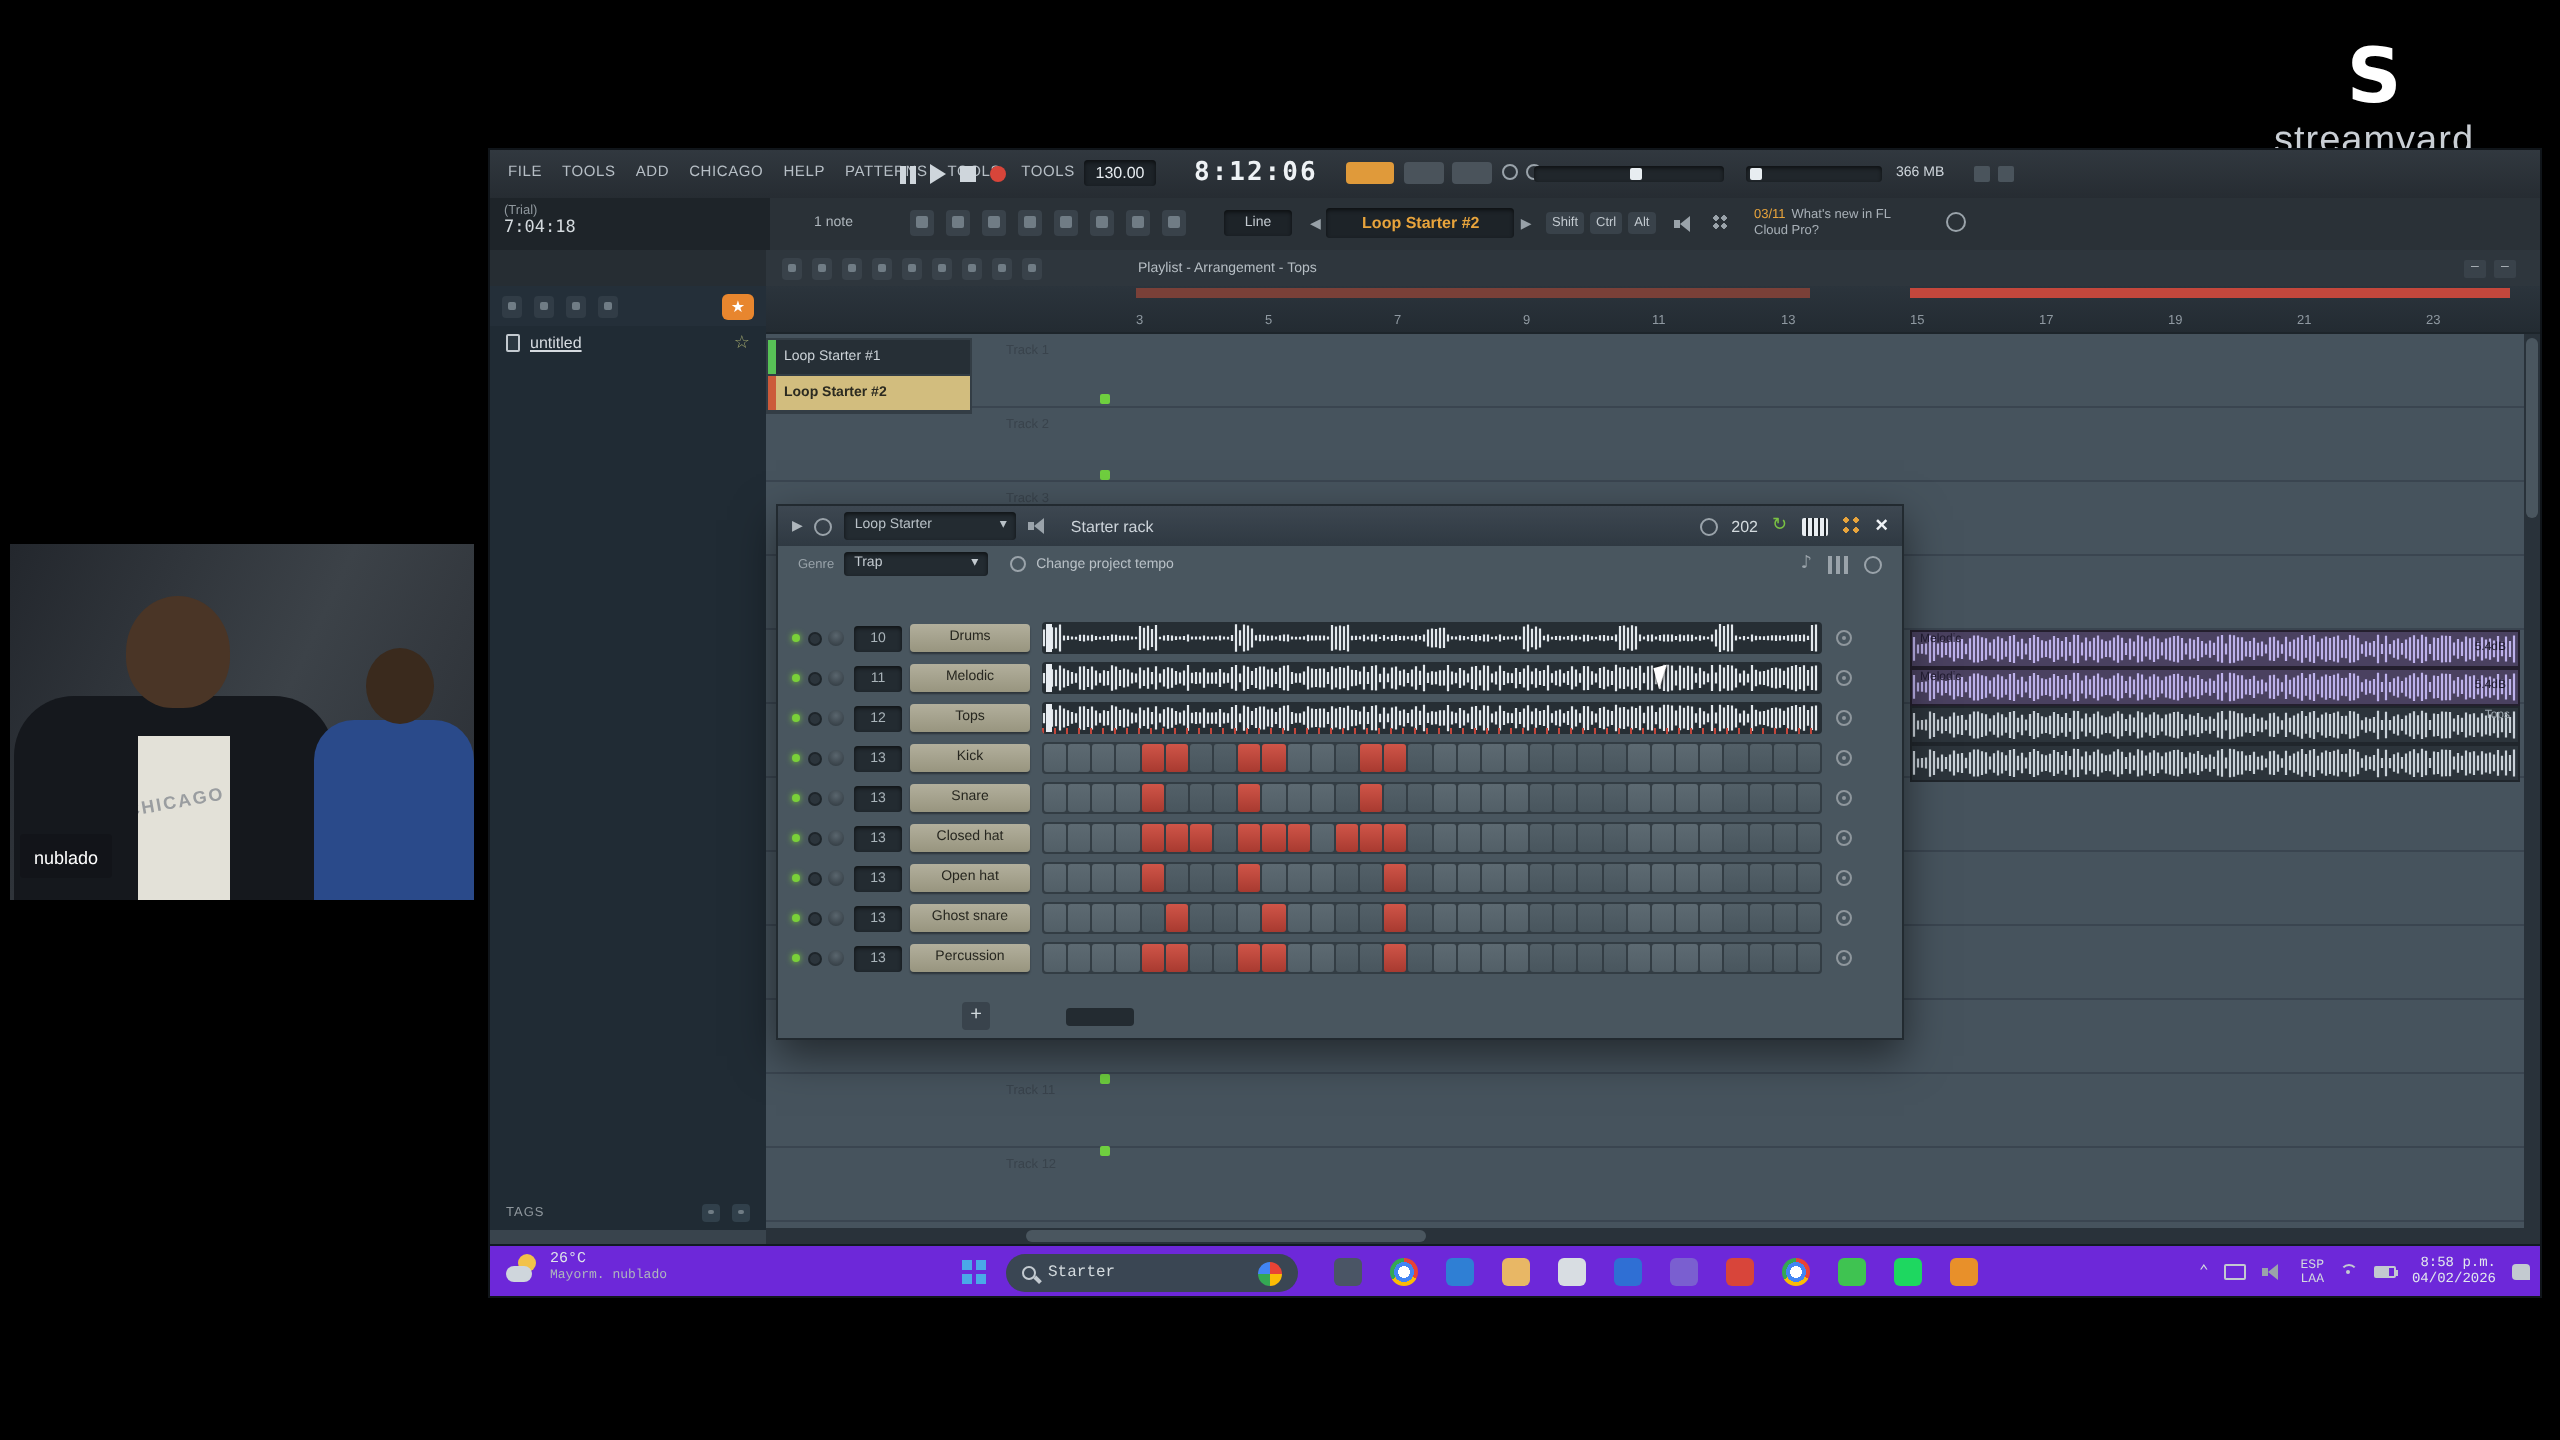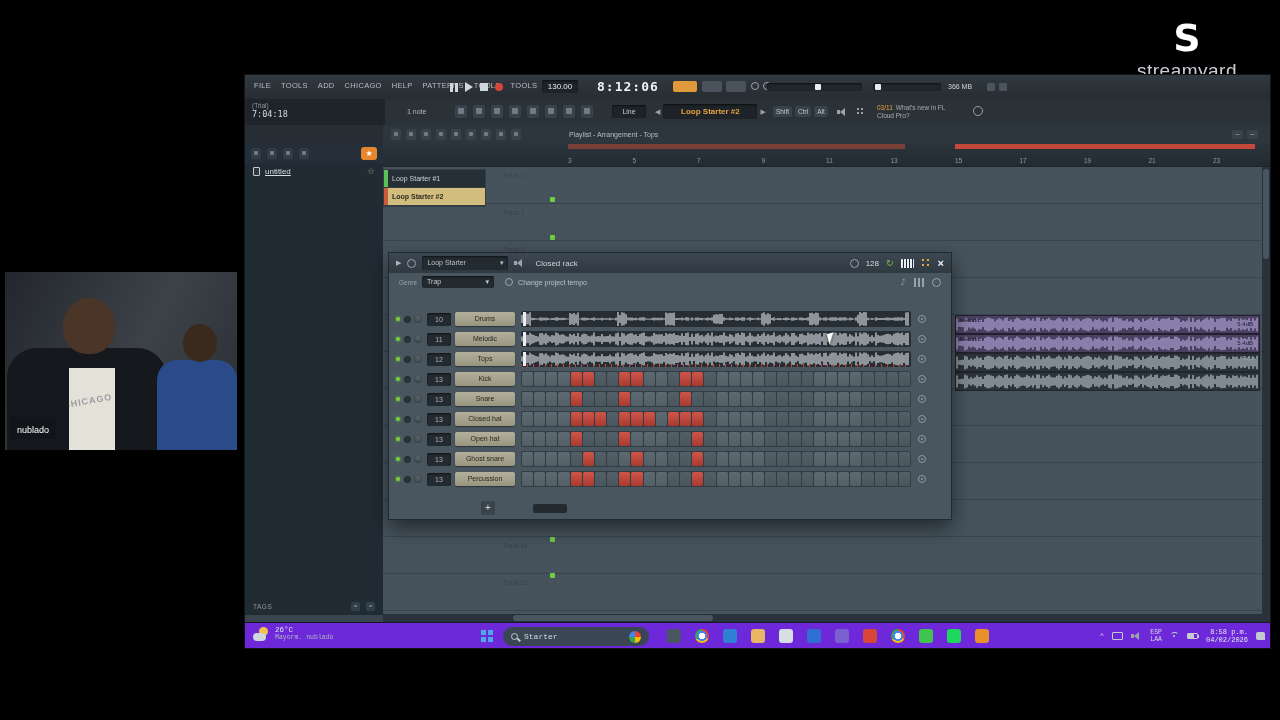--- a/index.html
+++ b/index.html
@@ -409,24 +409,24 @@
 
   <div class="rack">
     <div class="rack-title">
       <span class="tri">▶</span>
       <span class="ringico rt-ring"></span>
       <span class="preset-tab">
           <span>Loop Starter</span>
           <span>▾</span>
         </span>
       <span class="spk"></span>
-      <span class="rack-name">Closed rack</span>
+      <span class="rack-name">Starter rack</span>
       <span class="rt-right">
         <span class="ringico" style="width:9px;height:9px"></span>
-        <span class="swing">128</span>
+        <span class="swing">202</span>
         <span class="recyc">↻</span>
         <span class="piano-ic"></span>
         <span class="grid-ic"></span>
         <span class="close-x">×</span>
       </span>
     </div>
     <div class="rack-sub">
       <span class="genre-lbl">Genre</span>
       <span class="genre-box">
           <span>Trap</span>

